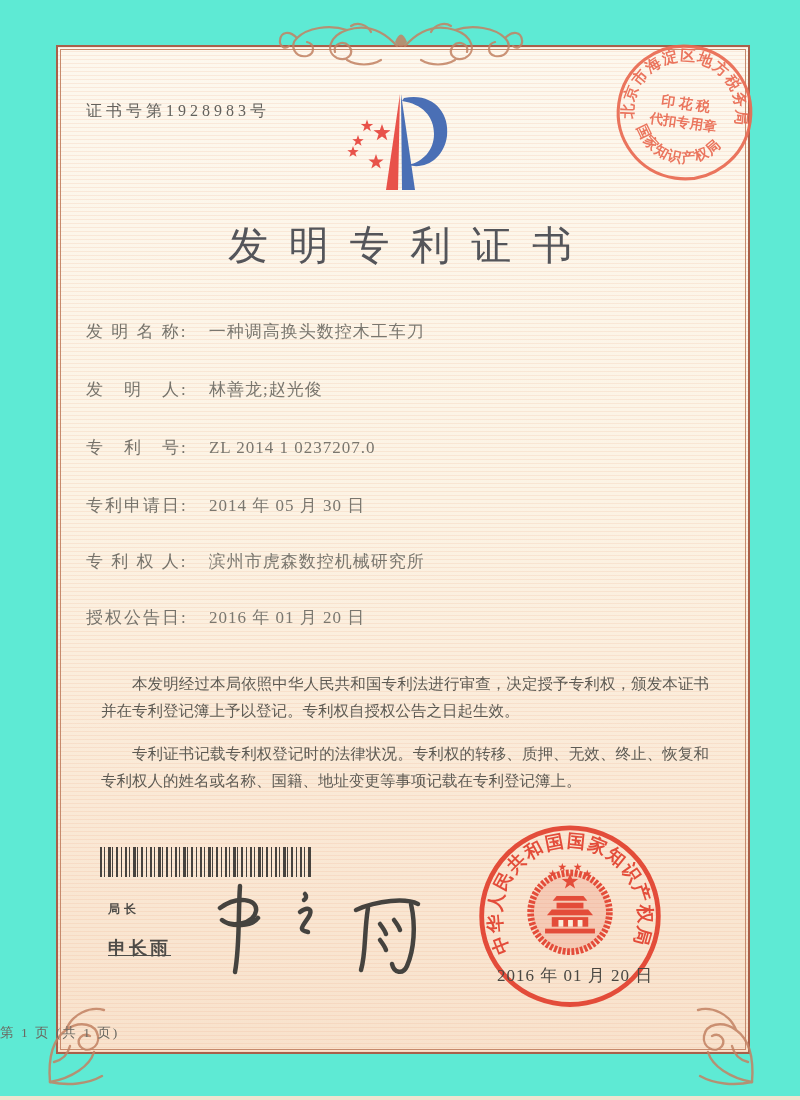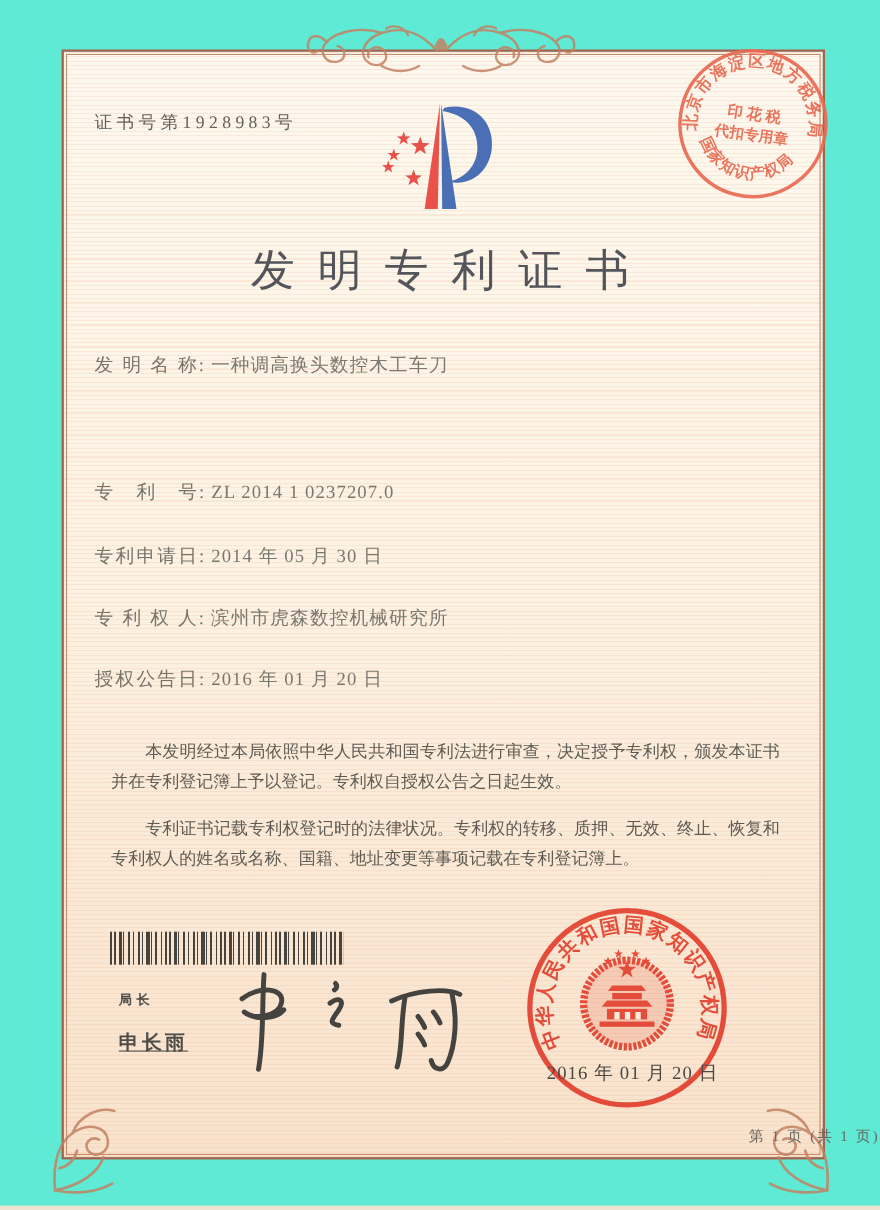--- a/index.html
+++ b/index.html
@@ -16,21 +16,21 @@
   .frame::after{content:"";position:absolute;inset:2px;border:1px solid #c68a6c;pointer-events:none;}
 
   .abs{position:absolute;}
 
   .cert-no{left:86px;top:101px;font-size:16px;color:#63615c;letter-spacing:4px;}
 
   .title{left:0;right:0;top:218px;text-align:center;font-size:40px;color:#54555a;
          letter-spacing:.52em;text-indent:.52em;font-weight:500;font-family:Liberation Mono, monospace;}
 
   .field-row{left:86px;width:620px;height:24px;font-size:17px;color:#76736b;white-space:nowrap;}
-  .field-row .lbl{letter-spacing:2px;margin-right:0;}
+  .field-row .lbl{letter-spacing:2px;margin-right:17px;}
   .field-row .val{letter-spacing:1px;color:#7a776f;}
 
   .body-text{left:84px;width:642px;top:654px;font-size:15.5px;line-height:26.5px;
              color:#5e5b54;text-align:justify;}
   .body-text p{margin:17px;text-indent:2em;}
 
   .barcode{left:100px;top:847px;width:212px;height:30px;
     background:repeating-linear-gradient(90deg,
       #2e2d2b 0 2px, transparent 2px 4px,
       #2e2d2b 4px 5px, transparent 5px 8px,
@@ -43,21 +43,21 @@
   .director{left:108px;top:901px;font-size:12px;color:#4e4c48;letter-spacing:4px;font-weight:bold;}
   .director-name{left:108px;top:936px;font-size:18px;color:#4e4c48;letter-spacing:3px;font-weight:bold;text-decoration:underline;}
 
   .sig-svg{left:208px;top:878px;}
   .seal-svg{left:474px;top:824px;}
   .seal-date{left:497px;top:964px;font-size:17px;color:#4a4843;letter-spacing:1px;font-weight:500;}
 
   .stamp-svg{left:612px;top:40px;transform:rotate(8deg);opacity:.92;}
   .logo-svg{left:336px;top:88px;}
 
-  .footer{left:0;right:0;top:1024px;text-align:right;font-size:13.5px;color:#6b6861;letter-spacing:2px;}
+  .footer{left:0;right:0;top:1024px;text-align:left;font-size:13.5px;color:#6b6861;letter-spacing:2px;}
 
   .ornament-top{left:278px;top:20px;}
   .flourish-bl{left:40px;top:998px;}
   .flourish-br{left:660px;top:998px;}
 
   svg text{font-family:"Liberation Serif","DejaVu Serif",serif;}
 </style>
 </head>
 <body>
 
@@ -131,20 +131,24 @@
     </text>
     <text x="70" y="66" text-anchor="middle" font-size="13.5" fill="#e96a52" font-weight="bold">印 花 税</text>
     <text x="70" y="84" text-anchor="middle" font-size="13" fill="#e96a52" font-weight="bold">代扣专用章</text>
   </svg>
 
   <div class="abs title">发明专利证书</div>
 
   <div class="abs field-row" style="top:320px">
     <span class="lbl">发 明 名 称:</span>
     <span class="val">一种调高换头数控木工车刀</span>
+  </div>
+  <div class="abs field-row" style="top:378px">
+    <span class="lbl">发　明　人:</span>
+    <span class="val">林善龙;赵光俊</span>
   </div>
   <div class="abs field-row" style="top:436px">
     <span class="lbl">专　利　号:</span>
     <span class="val">ZL 2014 1 0237207.0</span>
   </div>
   <div class="abs field-row" style="top:494px">
     <span class="lbl">专利申请日:</span>
     <span class="val">2014 年 05 月 30 日</span>
   </div>
   <div class="abs field-row" style="top:550px">

